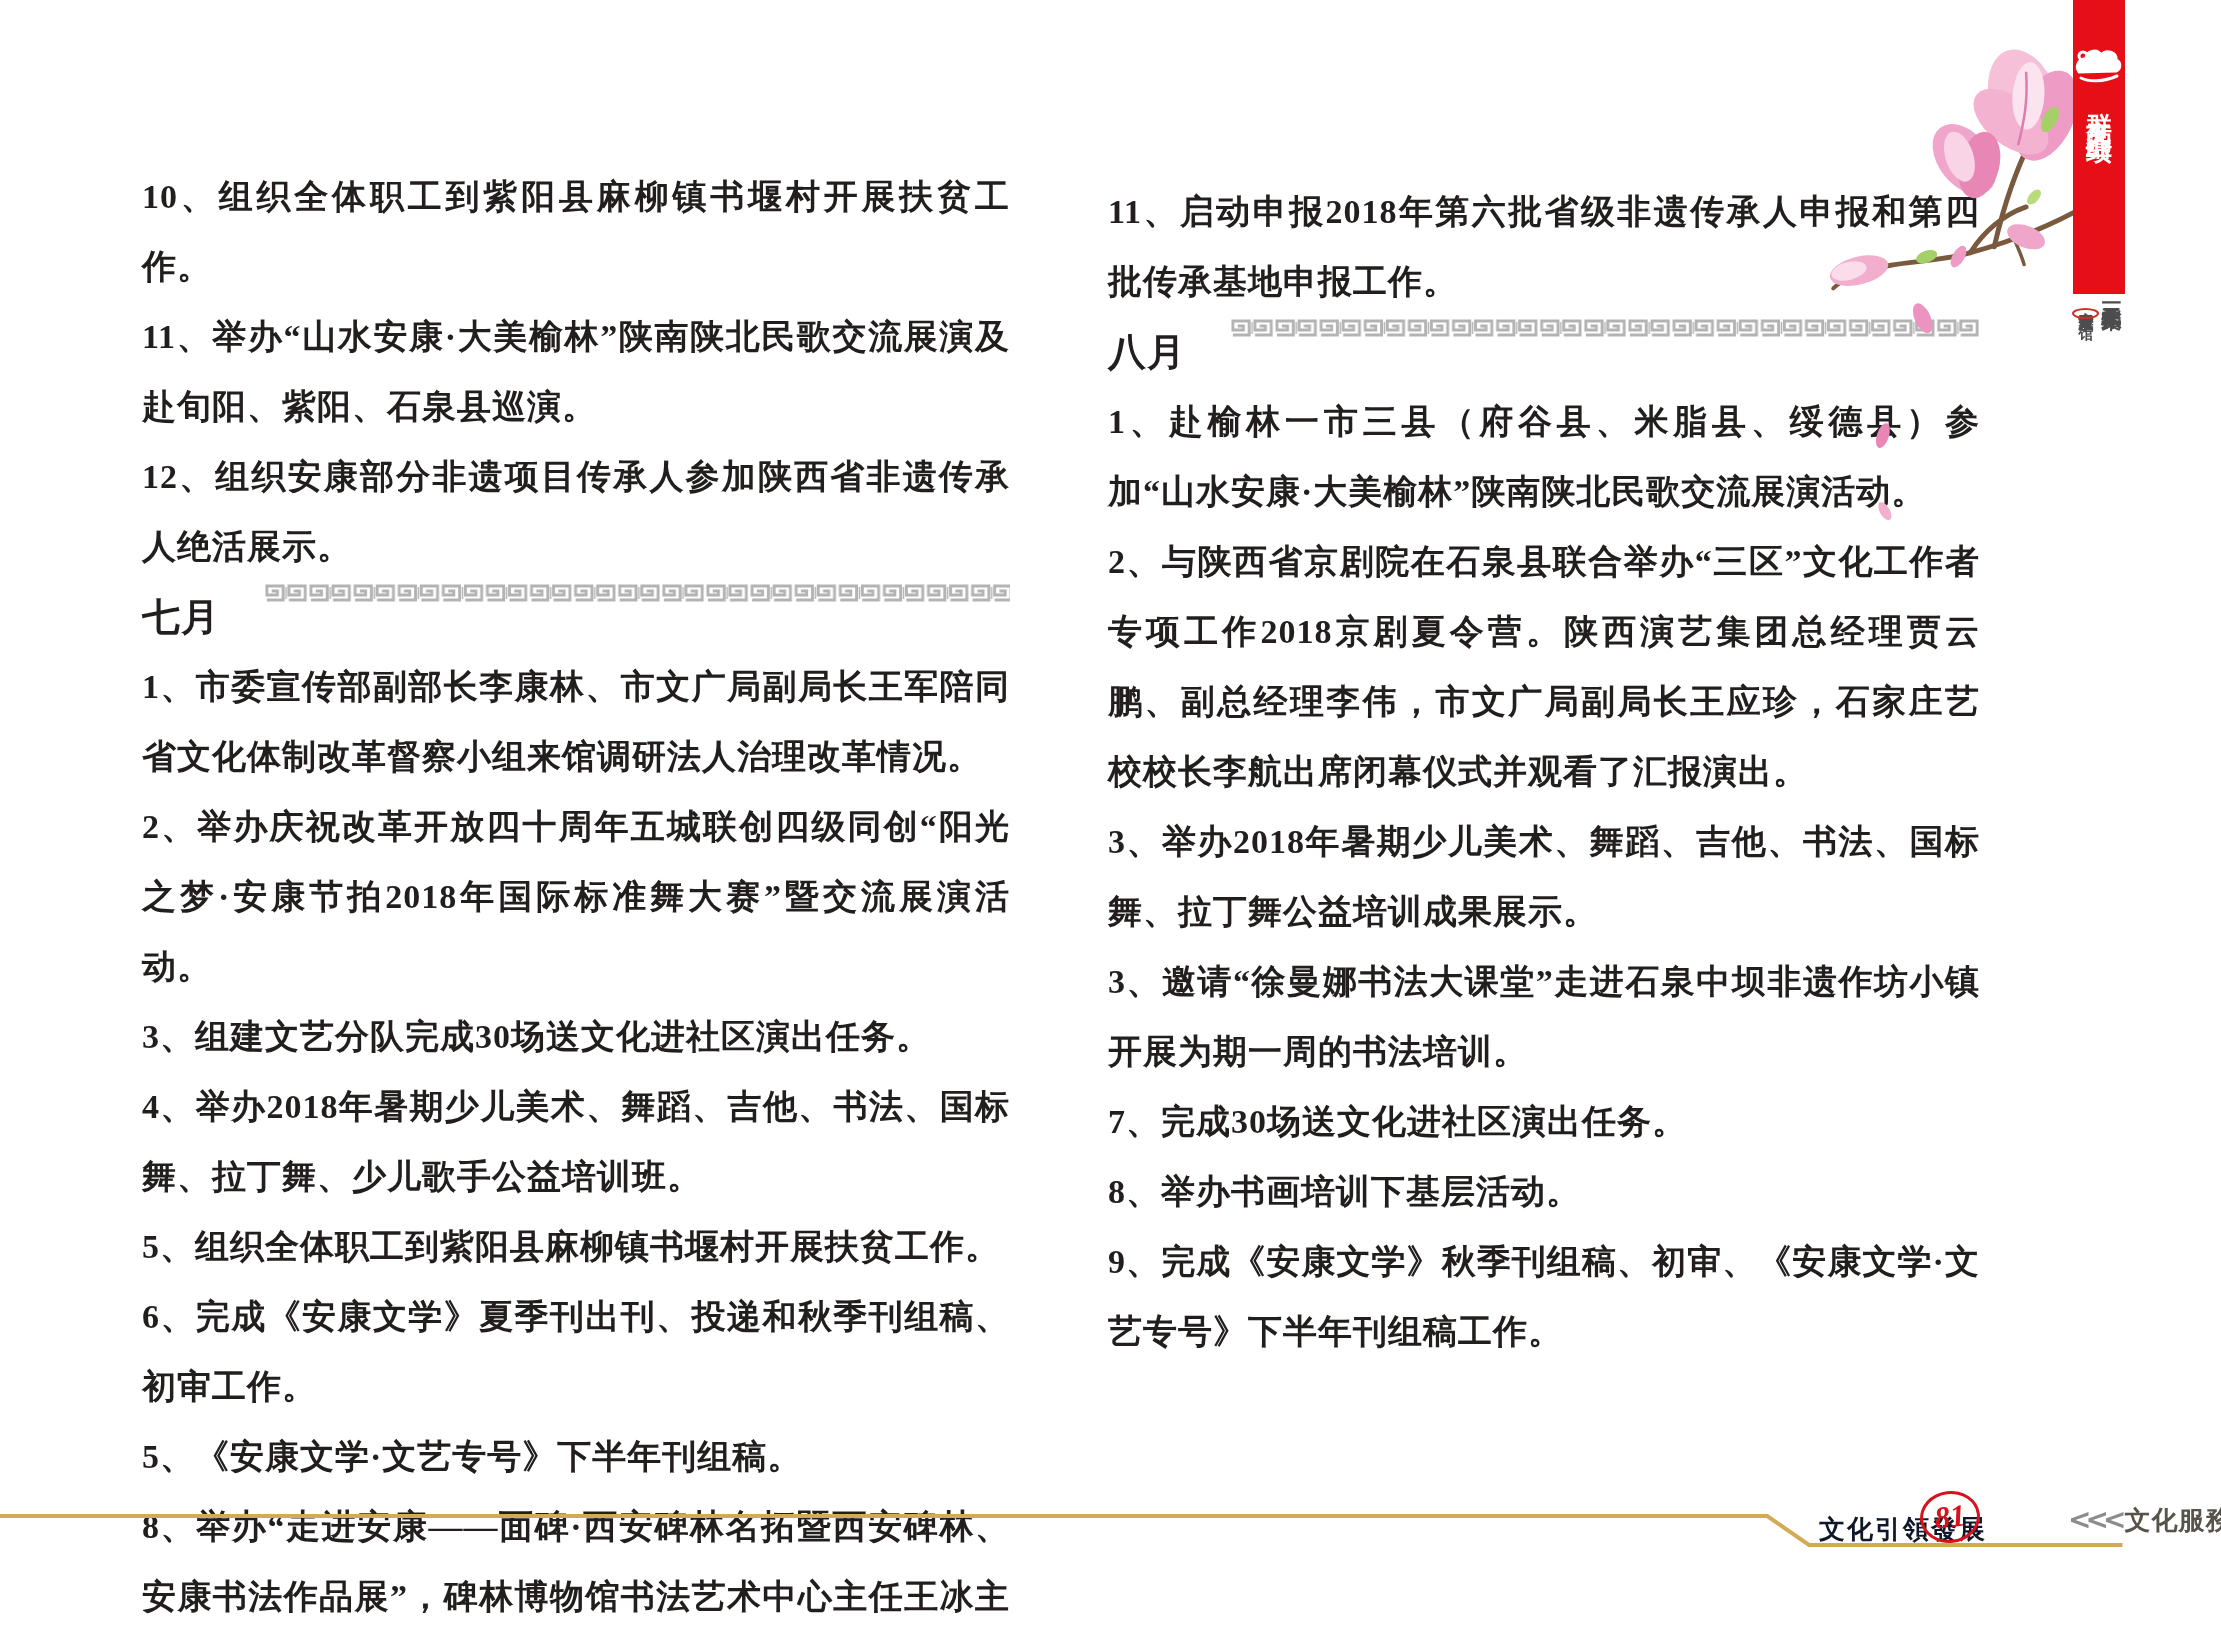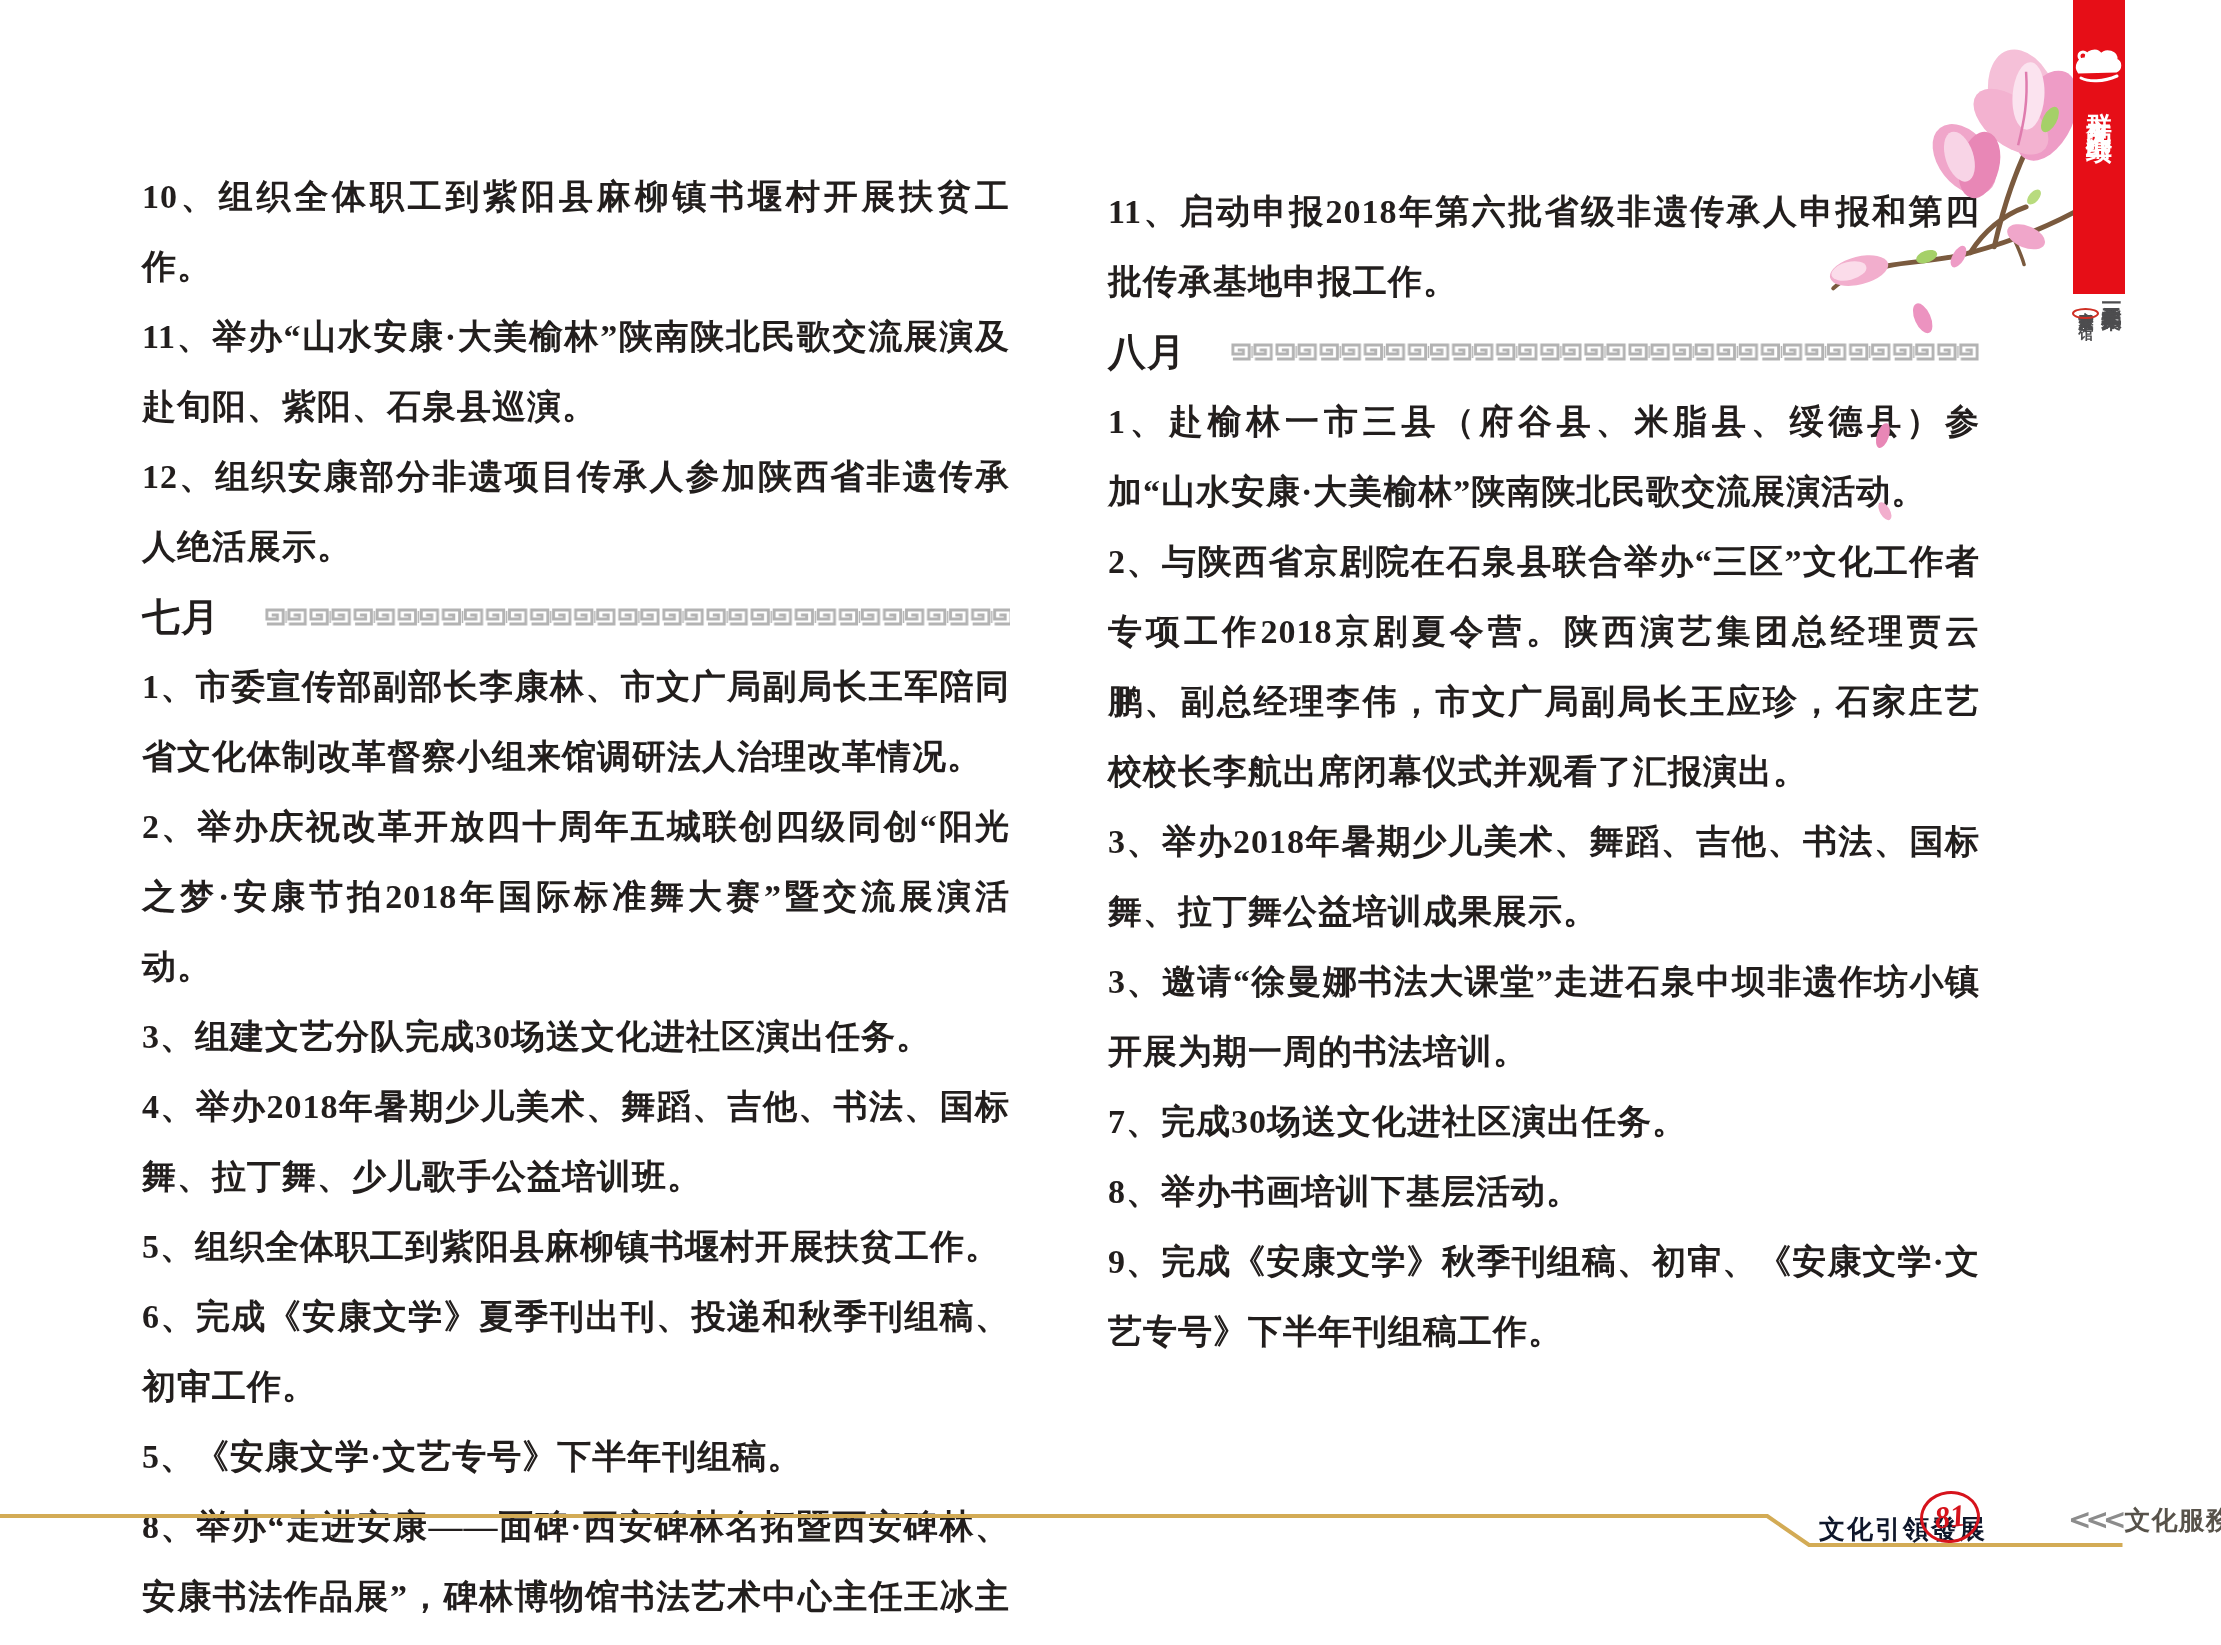--- a/index.html
+++ b/index.html
@@ -11,21 +11,21 @@
   }
   
   .col{
     position:absolute;
     font-size:34px;font-weight:700;line-height:70px;
     text-align:justify;letter-spacing:1px;
   }
   .col p{margin:0;}
   #col-left{left:142px;top:162px;width:868px;}
   #col-right{left:1108px;top:177px;width:872px;}
-  .month-row{display:flex;align-items:center;height:70px;gap:28px;}
+  .month-row{display:flex;align-items:flex-start;height:70px;gap:28px;}
   .month-label{font-size:38px;font-weight:700;white-space:nowrap;flex:0 0 auto;}
   .meander-band{flex:1 1 auto;height:22px;margin-left:16px;}
   .meander-band svg{display:block;width:100%;height:22px;}
   
   #red-banner{
     position:absolute;left:2073px;top:0;width:52px;height:294px;
     background:#e60e17;
   }
   #banner-cloud{position:absolute;left:0px;top:38px;width:52px;height:52px;}
   #banner-title{

